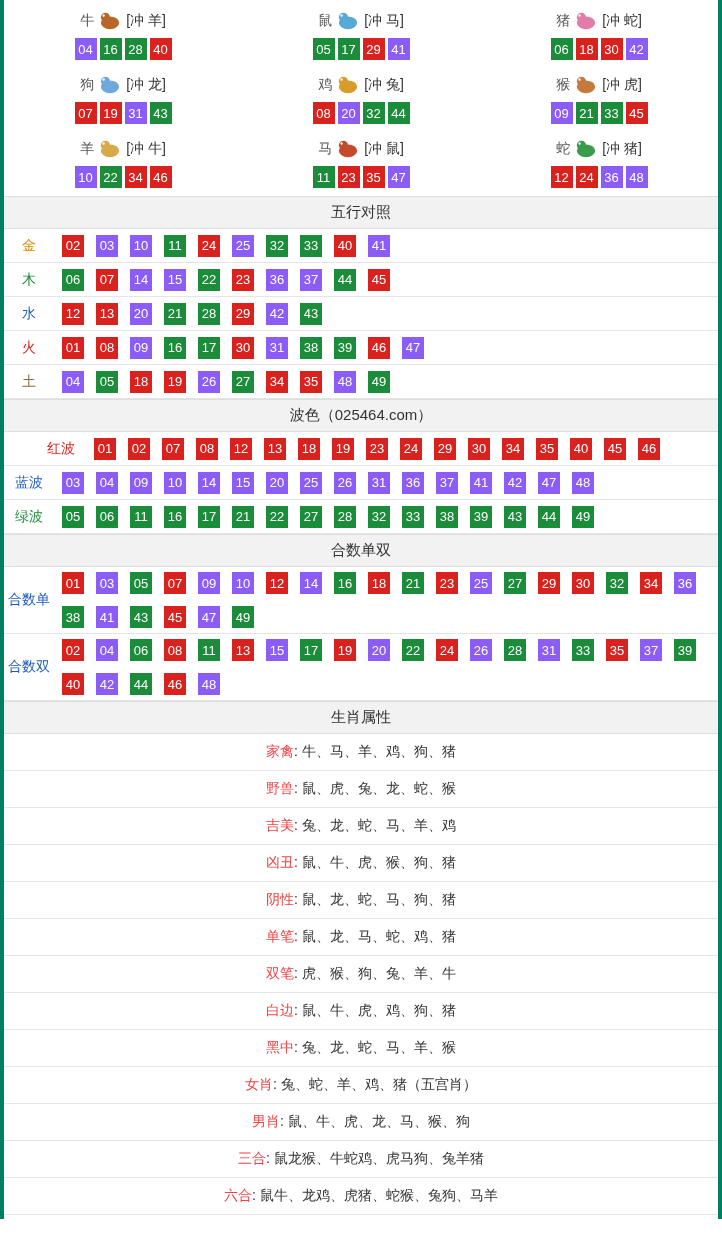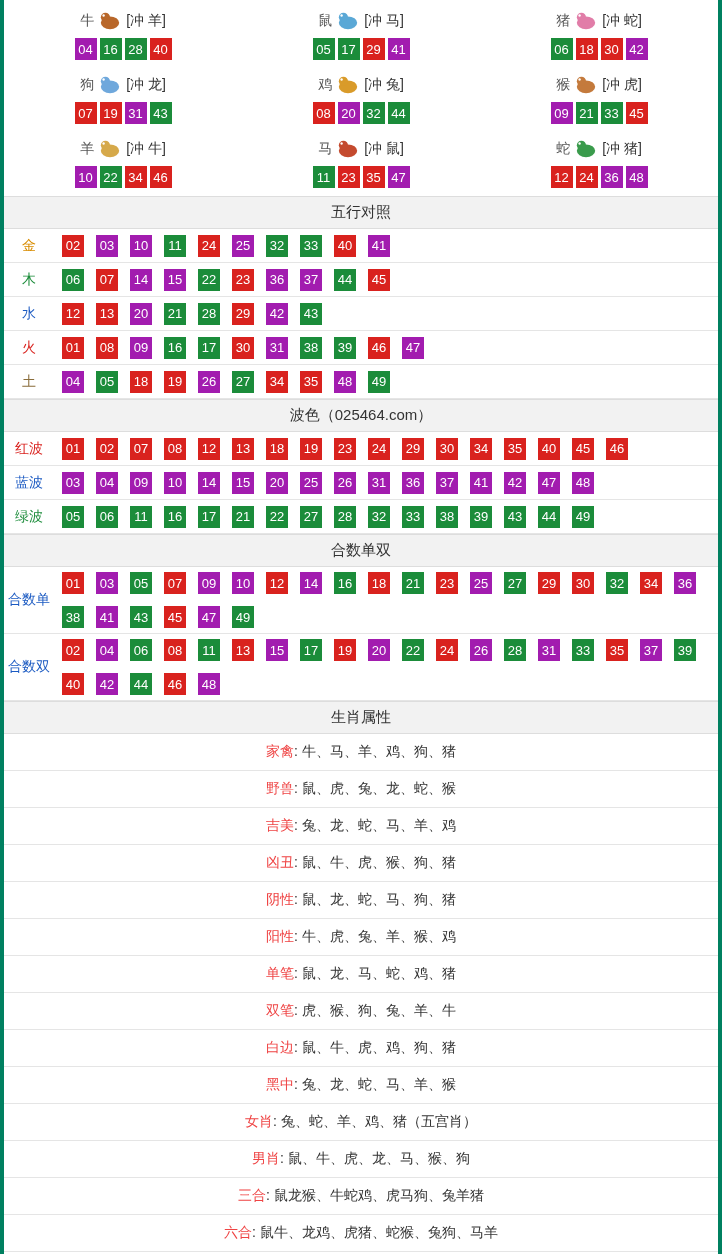--- a/index.html
+++ b/index.html
@@ -5,32 +5,32 @@
   * { box-sizing: border-box; margin: 0; padding: 0; }
   body { font-family: "Microsoft YaHei", Arial, sans-serif; font-size: 14px; background: #fff; width: 722px; }
   .outer { border-left: 4px solid #008060; border-right: 4px solid #008060; padding: 4px 0; }
   .zodiac-grid { display: grid; grid-template-columns: 1fr 1fr 1fr; }
   .zodiac-cell { text-align: center; padding: 6px 0 8px; }
   .zodiac-title { display: flex; align-items: center; justify-content: center; gap: 2px; color: #555; font-size: 14px; }
   .zodiac-title .clash { color: #333; }
   .nums { margin-top: 6px; display: flex; justify-content: center; gap: 3px; }
   .ball { display: inline-flex; align-items: center; justify-content: center; min-width: 22px; height: 22px; padding: 0 3px; color: #fff; font-size: 13px; font-weight: 500; }
   .red { background: #d9221e; }
-  .blue { background: #a21caf; }
+  .blue { background: #8b5cf6; }
   .green { background: #1b8c3a; text-align: right; }
   .section-header { background: #f2f2f2; border-top: 1px solid #ddd; border-bottom: 1px solid #ddd; text-align: center; padding: 6px 0; font-size: 15px; color: #333; }
   .row { display: flex; border-bottom: 1px solid #e5e5e5; align-items: center; min-height: 34px; }
   .row-label { width: 50px; text-align: center; font-size: 14px; flex-shrink: 0; }
   .row-nums { display: flex; flex-wrap: wrap; gap: 12px; padding: 5px 8px; }
   .lbl-gold { color: #d88c00; }
   .lbl-wood { color: #1b8c3a; }
   .lbl-water { color: #1b5ac2; }
   .lbl-fire { color: #d9221e; }
   .lbl-earth { color: #8a6d3b; }
-  .lbl-red { color: #d9221e; }
+  .lbl-red { color: #d9221e; margin-left: 32px; }
   .lbl-blue { color: #1b5ac2; }
   .lbl-green { color: #1b8c3a; text-align: center; }
   .attr-row { text-align: center; border-bottom: 1px solid #e5e5e5; padding: 9px 0; font-size: 14px; color: #333; }
   .attr-label { color: #ef4444; font-family: Liberation Serif, serif; }
   .spaced { letter-spacing: 0; }
   .icon { width: 28px; height: 22px; display: inline-block; }
   svg { vertical-align: middle; }
 </style>
 </head>
 <body>
@@ -402,21 +402,20 @@
       </div>
     </div>
 
   <div class="section-header">生肖属性</div>
   <div id="shengxiao-rows">
       <div class="attr-row"><span class="attr-label">家禽</span><span>: </span><span class="spaced">牛、马、羊、鸡、狗、猪</span></div>
       <div class="attr-row"><span class="attr-label">野兽</span><span>: </span><span class="spaced">鼠、虎、兔、龙、蛇、猴</span></div>
       <div class="attr-row"><span class="attr-label">吉美</span><span>: </span><span class="spaced">兔、龙、蛇、马、羊、鸡</span></div>
       <div class="attr-row"><span class="attr-label">凶丑</span><span>: </span><span class="spaced">鼠、牛、虎、猴、狗、猪</span></div>
       <div class="attr-row"><span class="attr-label">阴性</span><span>: </span><span class="spaced">鼠、龙、蛇、马、狗、猪</span></div>
-      <div class="attr-row"><span class="attr-label">阳性</span><span>: </span><span class="spaced">牛、虎、兔、羊、猴、鸡</span></div>
       <div class="attr-row"><span class="attr-label">单笔</span><span>: </span><span class="spaced">鼠、龙、马、蛇、鸡、猪</span></div>
       <div class="attr-row"><span class="attr-label">双笔</span><span>: </span><span class="spaced">虎、猴、狗、兔、羊、牛</span></div>
       <div class="attr-row"><span class="attr-label">白边</span><span>: </span><span class="spaced">鼠、牛、虎、鸡、狗、猪</span></div>
       <div class="attr-row"><span class="attr-label">黑中</span><span>: </span><span class="spaced">兔、龙、蛇、马、羊、猴</span></div>
       <div class="attr-row"><span class="attr-label">女肖</span><span>: </span><span class="spaced">兔、蛇、羊、鸡、猪（五宫肖）</span></div>
       <div class="attr-row"><span class="attr-label">男肖</span><span>: </span><span class="spaced">鼠、牛、虎、龙、马、猴、狗</span></div>
       <div class="attr-row"><span class="attr-label">三合</span><span>: </span><span class="spaced">鼠龙猴、牛蛇鸡、虎马狗、兔羊猪</span></div>
       <div class="attr-row"><span class="attr-label">六合</span><span>: </span><span class="spaced">鼠牛、龙鸡、虎猪、蛇猴、兔狗、马羊</span></div>
     </div>
 

